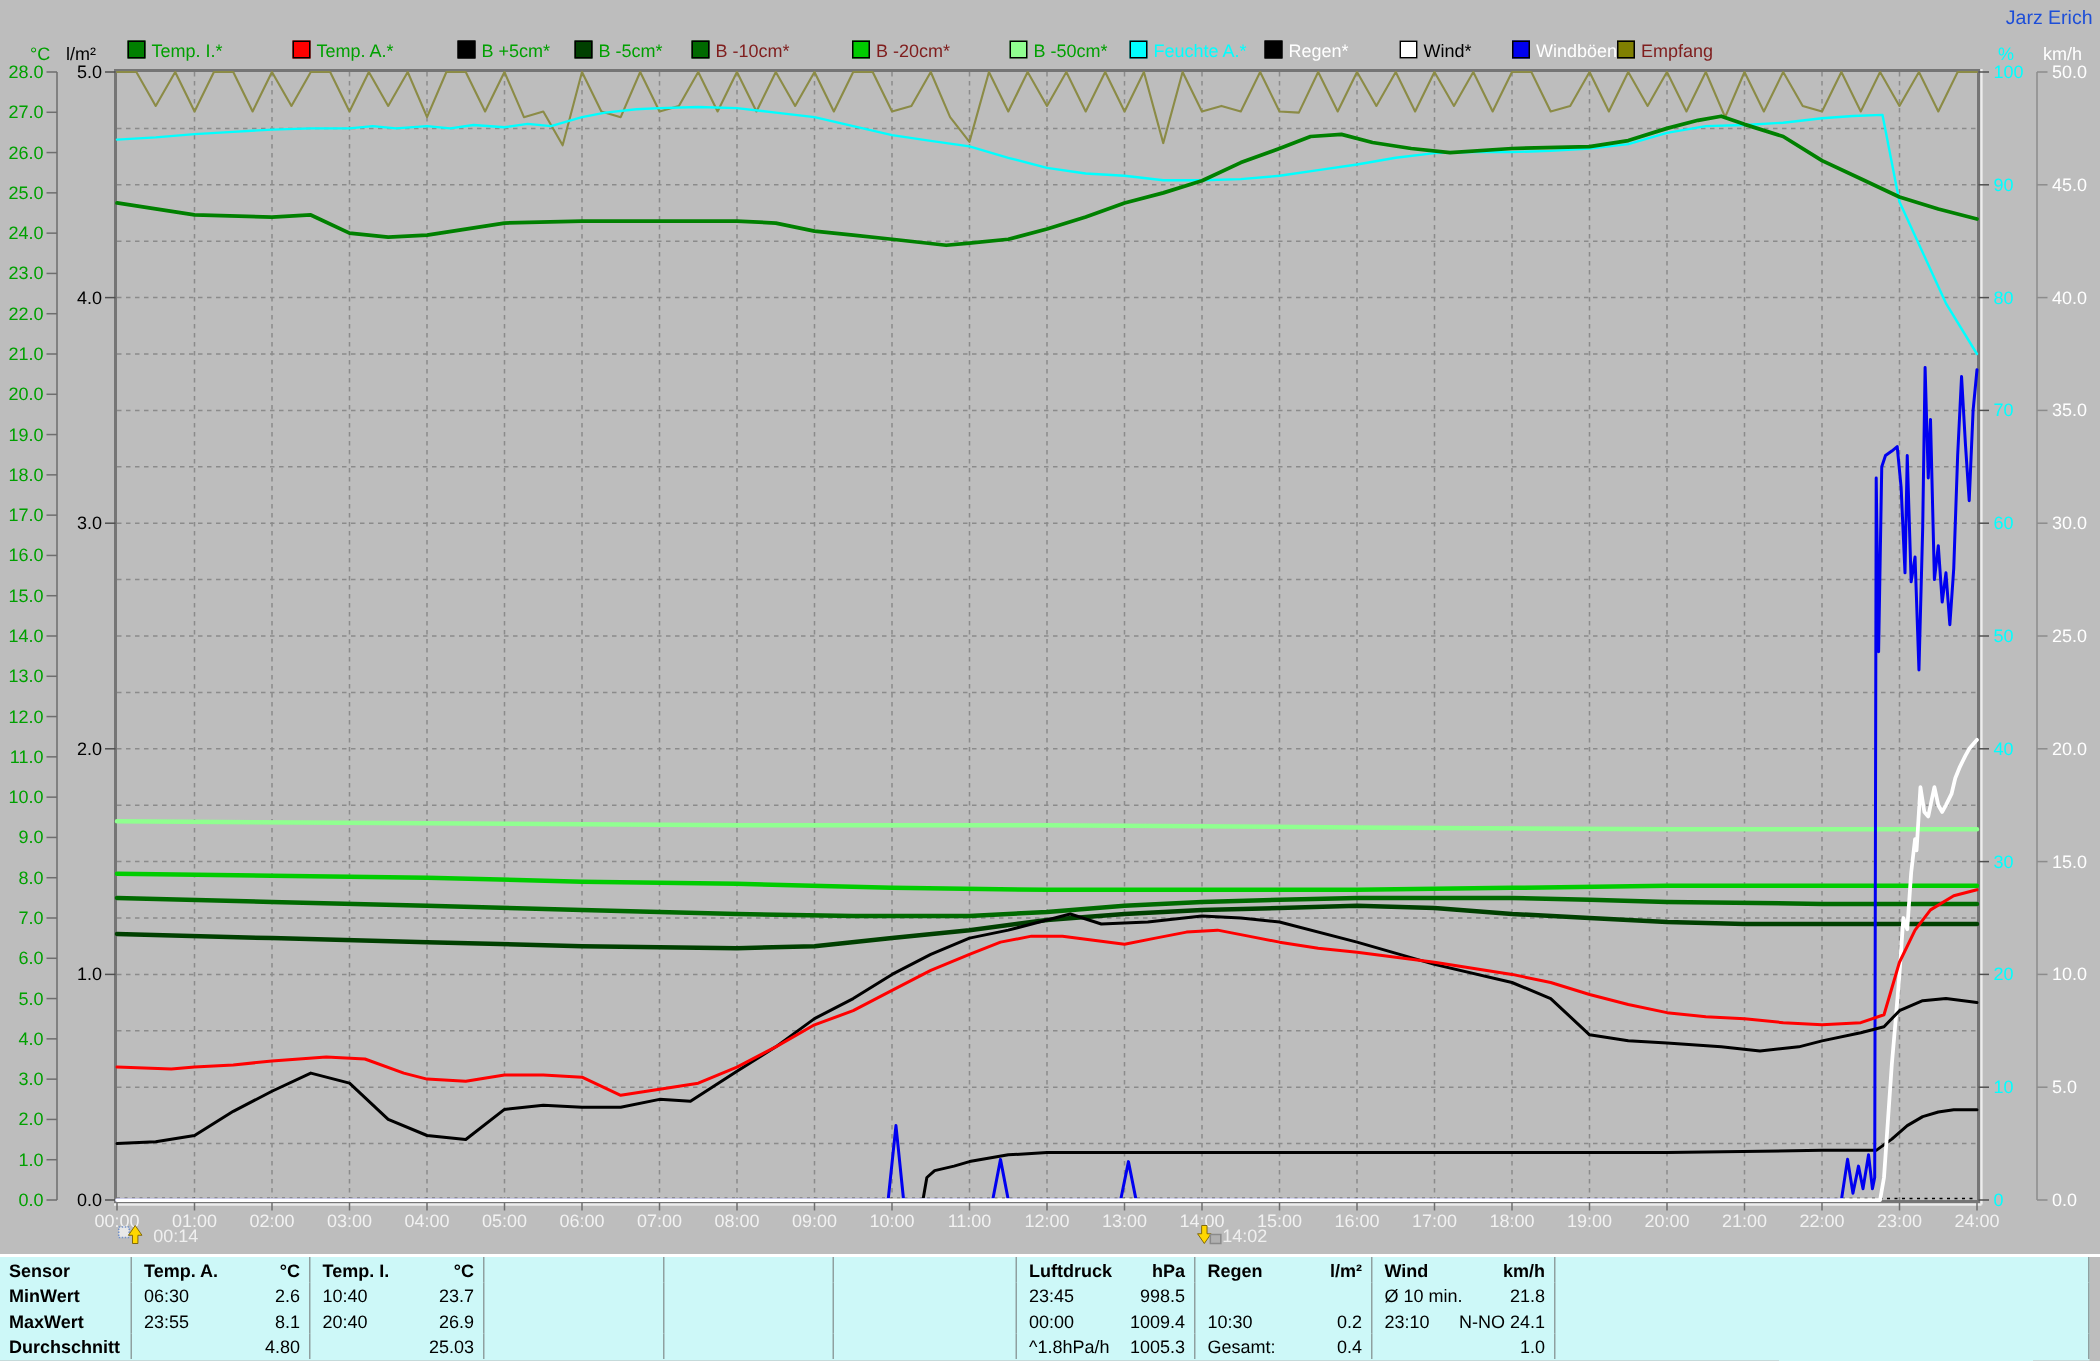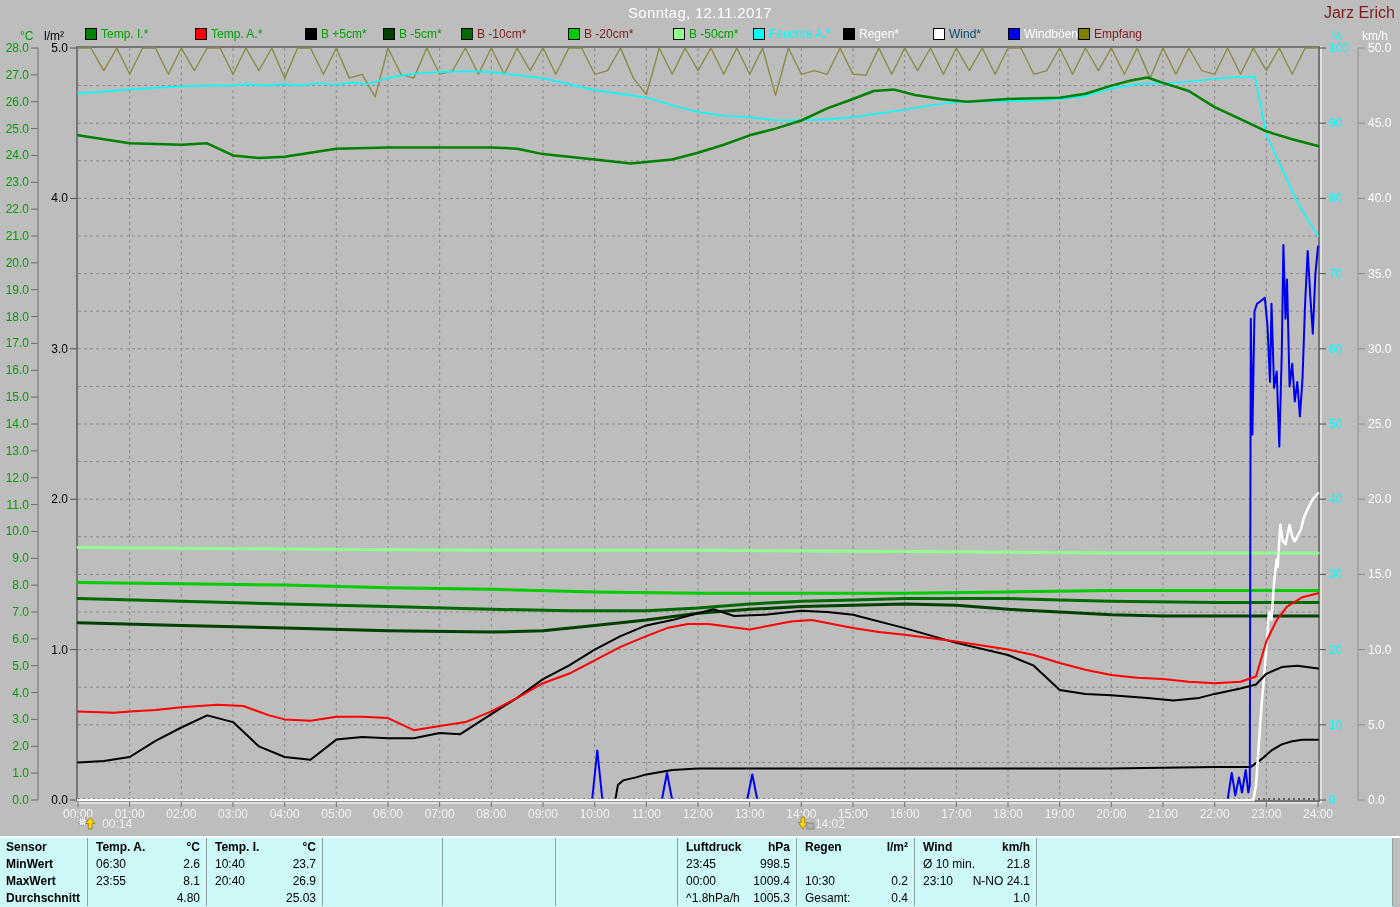--- a/index.html
+++ b/index.html
@@ -1,43 +1,42 @@
 <!DOCTYPE html>
 <html><head>
 <meta charset="utf-8">
 <style>
   html,body{margin:0;padding:0;width:1400px;height:907px;overflow:hidden;
     background:#BDBDBD;font-family:"Liberation Sans",sans-serif;}
   .screen{position:relative;width:1400px;height:907px;background:#BDBDBD;}
   .title{position:absolute;top:4px;left:0;width:100%;text-align:center;
     color:#FFFFFF;font-size:15px;letter-spacing:.3px;}
-  .user{position:absolute;top:4px;right:5px;color:#7f1d1d;font-size:16px;}
+  .user{position:absolute;top:4px;right:5px;color:#1d4ed8;font-size:13px;}
   .unit{position:absolute;top:29px;font-size:12px;}
   .unit-c{left:20px;color:#00A000;}
   .unit-lm{left:44px;color:#000000;}
   .unit-pct{left:1332px;color:#00FFFF;}
   .unit-kmh{left:1362px;color:#FFFFFF;}
   .legend{position:absolute;top:27px;left:0;width:1400px;height:17px;}
-  .legend-item{position:absolute;top:0;display:flex;align-items:center;font-size:12px;white-space:nowrap;}
+  .legend-item{position:absolute;top:0;display:flex;align-items:flex-start;font-size:12px;white-space:nowrap;}
   .legend-box{width:10px;height:10px;border:1px solid #000;margin-right:4px;flex:0 0 auto;}
   #chart{position:absolute;top:0;left:0;}
   .sep{position:absolute;top:836px;left:0;width:1400px;height:2px;background:#FFFFFF;}
   .stats{position:absolute;top:838px;left:0;width:1393px;height:80px;
     background:#CDF8F8;display:grid;grid-auto-rows:17px;font-size:12px;color:#000;}
   .stats .cell{border-right:1px solid #8FA0A0;display:flex;justify-content:space-between;
     align-items:center;padding:0 6px 0 8px;overflow:hidden;white-space:nowrap;}
   .stats .hdr{font-weight:bold;}
   .stats .rowlbl{font-weight:bold;padding-left:6px;}
   .stats .num{text-align:right;}
 </style>
 </head>
 <body>
 
 <div class="screen">
-  <div class="title">Sonntag, 12.11.2017</div>
   <div class="user">Jarz Erich</div>
 
   <span class="unit unit-c">°C</span>
   <span class="unit unit-lm">l/m²</span>
   <span class="unit unit-pct">%</span>
   <span class="unit unit-kmh">km/h</span>
 
   <div class="legend" id="legend">
       <div class="legend-item" style="left: 85px;">
         <span class="legend-box" style="background:#008000"></span>
@@ -70,21 +69,21 @@
       <div class="legend-item" style="left: 753px;">
         <span class="legend-box" style="background:#00FFFF"></span>
         <span style="color:#00FFFF">Feuchte A.*</span>
       </div>
       <div class="legend-item" style="left: 843px;">
         <span class="legend-box" style="background:#000000"></span>
         <span style="color:#FFFFFF">Regen*</span>
       </div>
       <div class="legend-item" style="left: 933px;">
         <span class="legend-box" style="background:#FFFFFF"></span>
-        <span style="color:#0c4a6e">Wind*</span>
+        <span style="color:#000000">Wind*</span>
       </div>
       <div class="legend-item" style="left: 1008px;">
         <span class="legend-box" style="background:#0000F0"></span>
         <span style="color:#FFFFFF">Windböen</span>
       </div>
       <div class="legend-item" style="left: 1078px;">
         <span class="legend-box" style="background:#808000"></span>
         <span style="color:#7f1d1d">Empfang</span>
       </div>
     </div>

